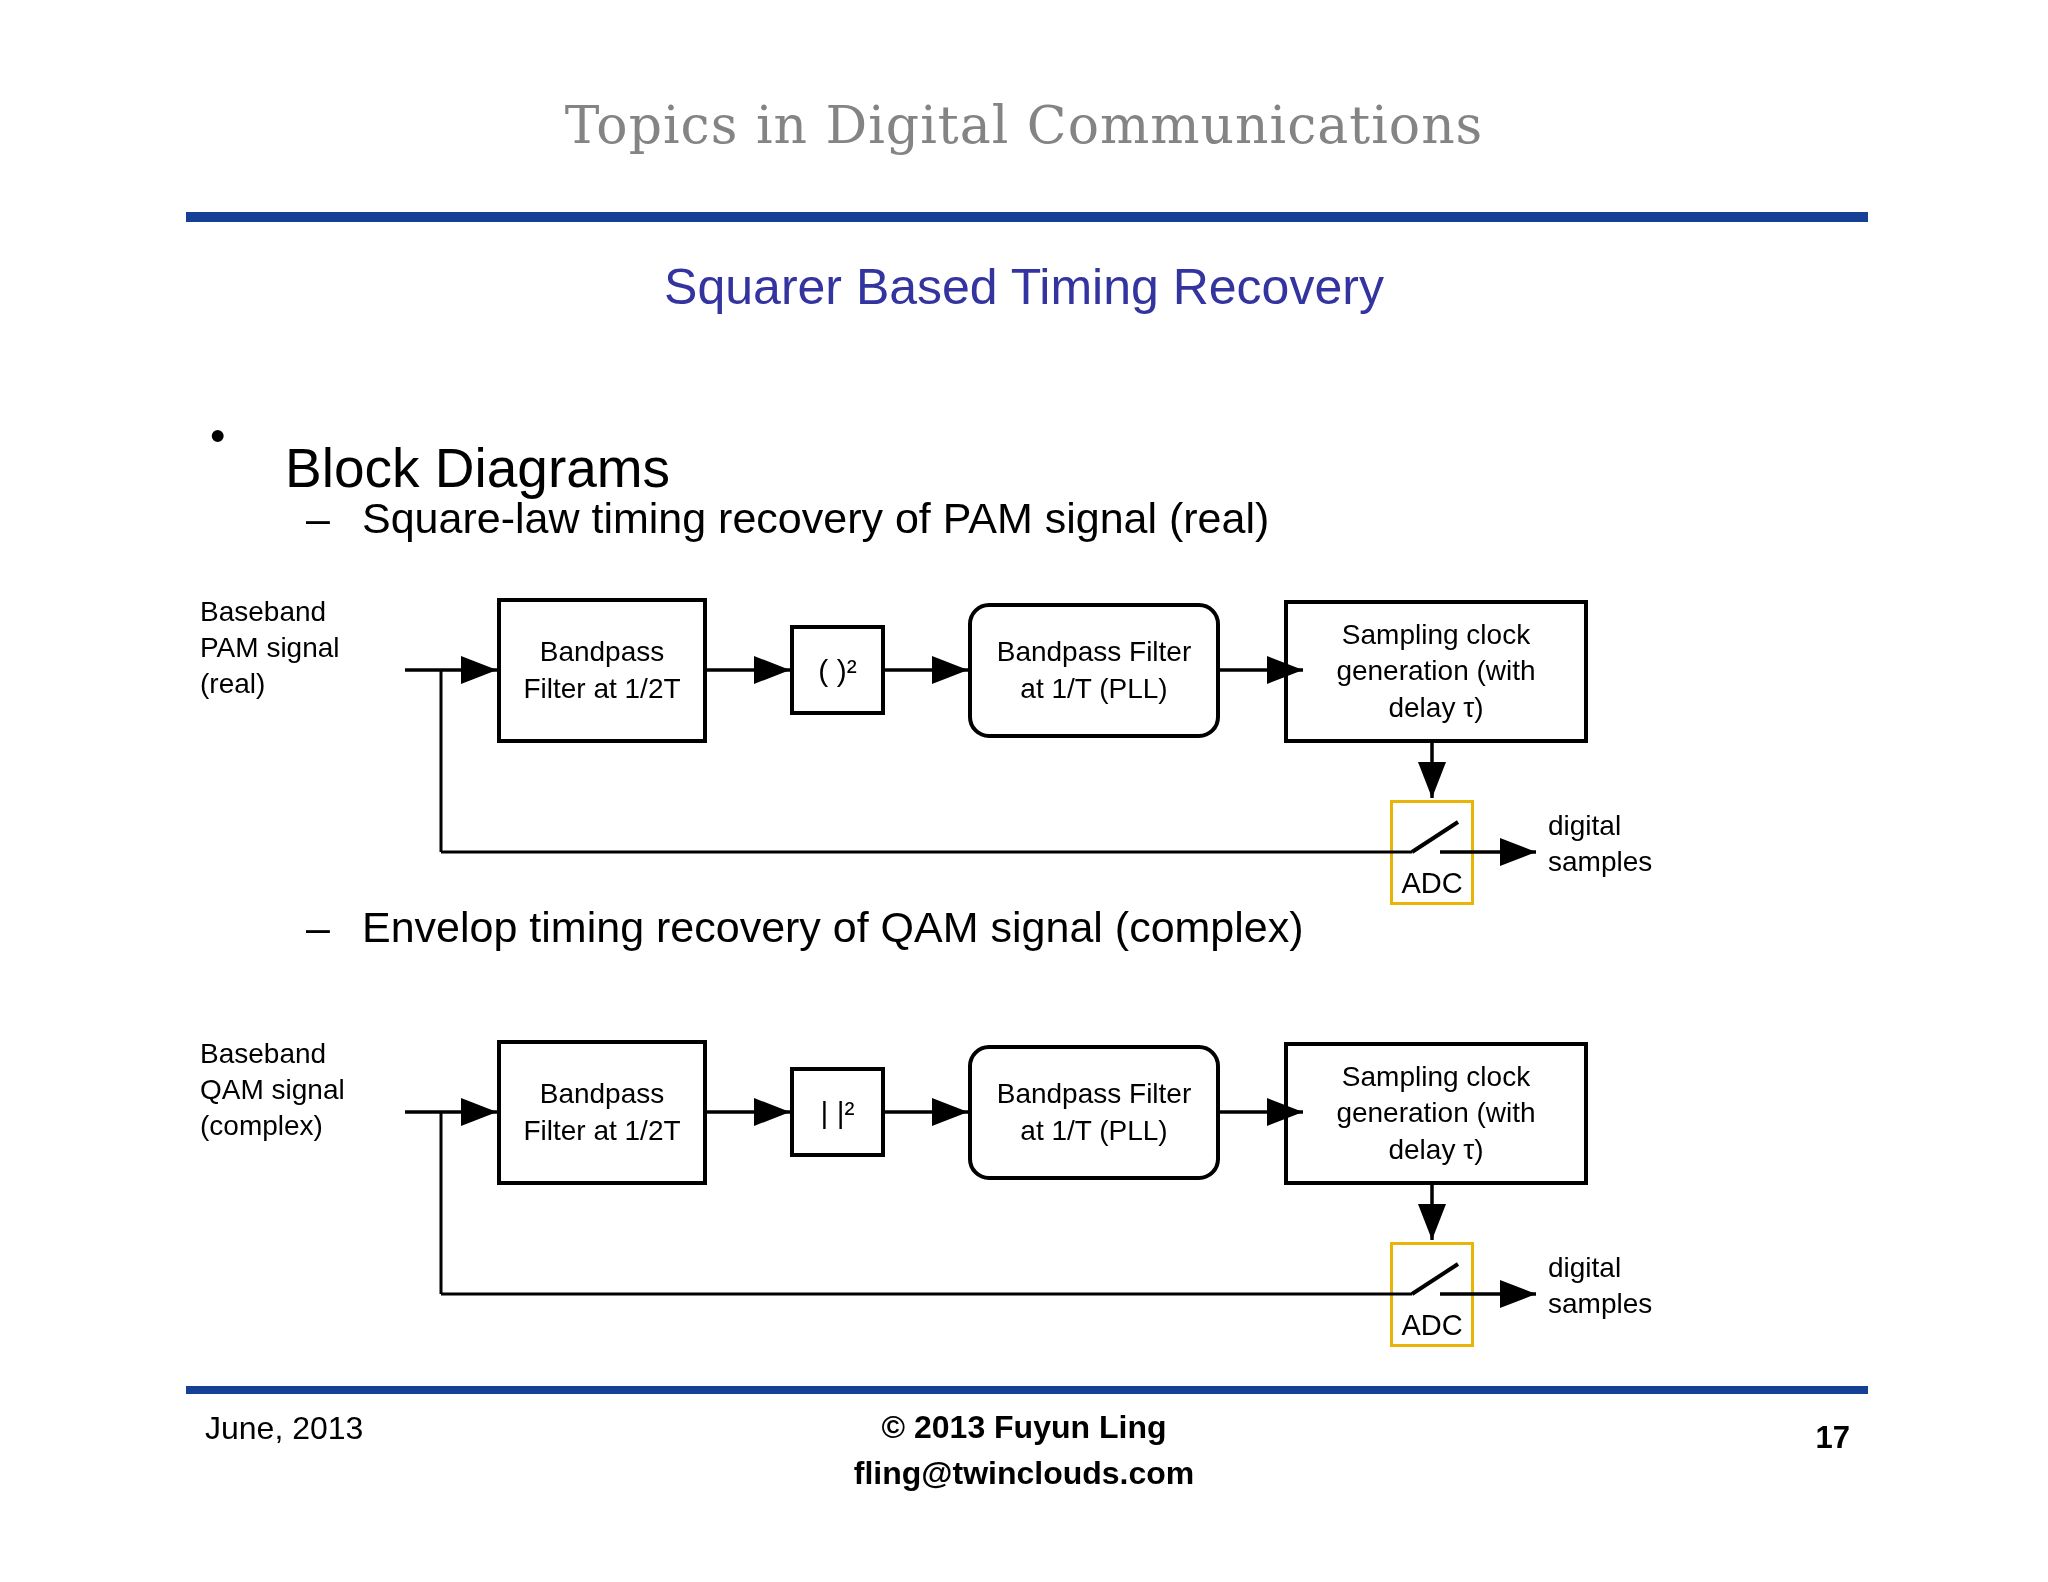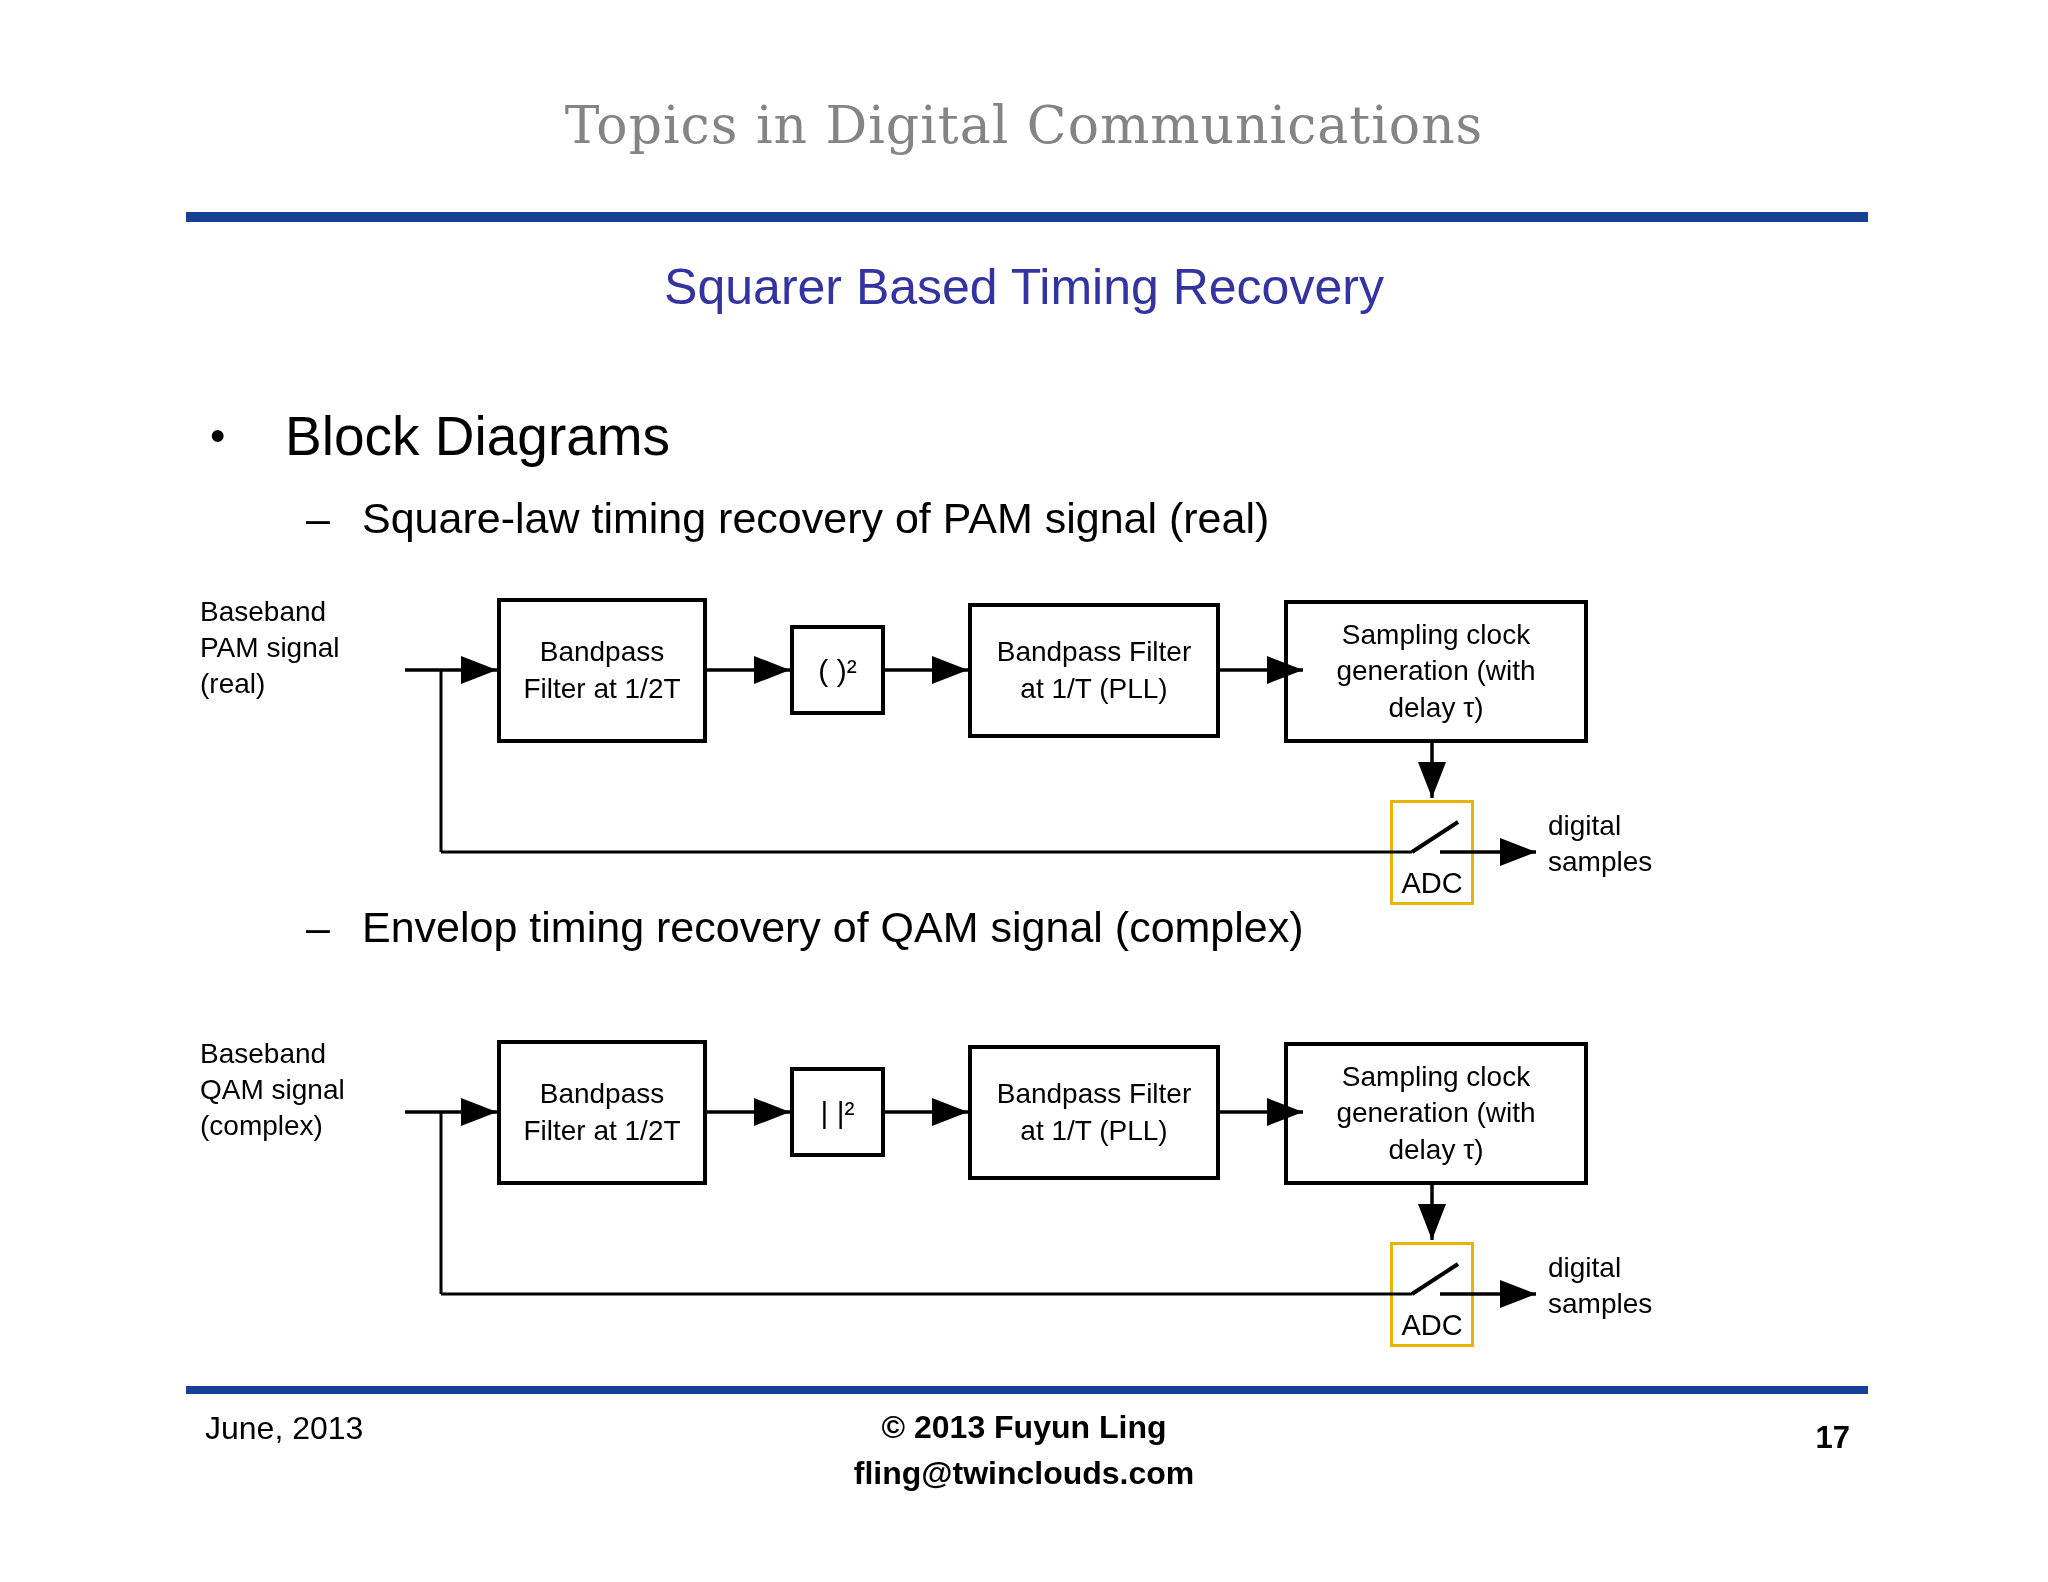--- a/index.html
+++ b/index.html
@@ -18,21 +18,21 @@
     font-family:"DejaVu Serif", serif;font-size:52px;line-height:1.1;
     color:var(--header-gray);letter-spacing:1px;
   }
   .header-rule{position:absolute;left:186px;top:212px;width:1682px;height:10px;background:var(--rule-blue);}
   .slide-title{
     position:absolute;top:260px;left:0;width:100%;text-align:center;
     font-size:50px;line-height:1.1;color:var(--title-blue);
   }
   .bullet-row{position:absolute;left:210px;top:406px;display:flex;align-items:flex-start;}
   .bullet-marker{font-size:44px;line-height:60px;width:75px;}
-  .bullet-text{font-size:55px;line-height:1.1;}
+  .bullet-text{font-size:55px;line-height:1.1;margin-top:32px;}
   .sub-bullet-row{position:absolute;display:flex;align-items:flex-start;}
   .sub1{left:306px;top:494px;}
   .sub2{left:306px;top:903px;}
   .dash-marker{font-size:43px;line-height:1.15;width:56px;}
   .sub-bullet-text{font-size:43px;line-height:1.15;}
 
   .diagram{position:absolute;width:1500px;height:330px;}
   .diagram.d1{left:200px;top:588px;}
   .diagram.d2{left:200px;top:1030px;}
   .diagram .lbl{
@@ -40,21 +40,21 @@
   }
   .in-lbl{left:0;top:6px;width:250px;}
   .out-lbl{left:1348px;top:220px;width:160px;}
   .blk{
     position:absolute;border:4px solid #000;background:#fff;box-sizing:border-box;
     display:flex;align-items:center;justify-content:center;text-align:center;
     font-size:28px;line-height:1.3;white-space:pre-line;
   }
   .b1{left:297px;top:10px;width:210px;height:145px;}
   .b2{left:590px;top:37px;width:95px;height:90px;font-size:30px;}
-  .b3{left:768px;top:15px;width:252px;height:135px;}
+  .b3{left:768px;top:15px;width:252px;height:135px;border-radius:21px;}
   .b4{left:1084px;top:12px;width:304px;height:143px;}
   .adc-box{
     position:absolute;left:1190px;top:212px;width:84px;height:105px;
     border:3px solid #eab308;background:#fff;box-sizing:border-box;
   }
   .adc-label{
     position:absolute;left:0;bottom:2px;width:100%;text-align:center;font-size:29px;
   }
   .wires{position:absolute;left:0;top:0;width:1500px;height:330px;pointer-events:none;}
 

